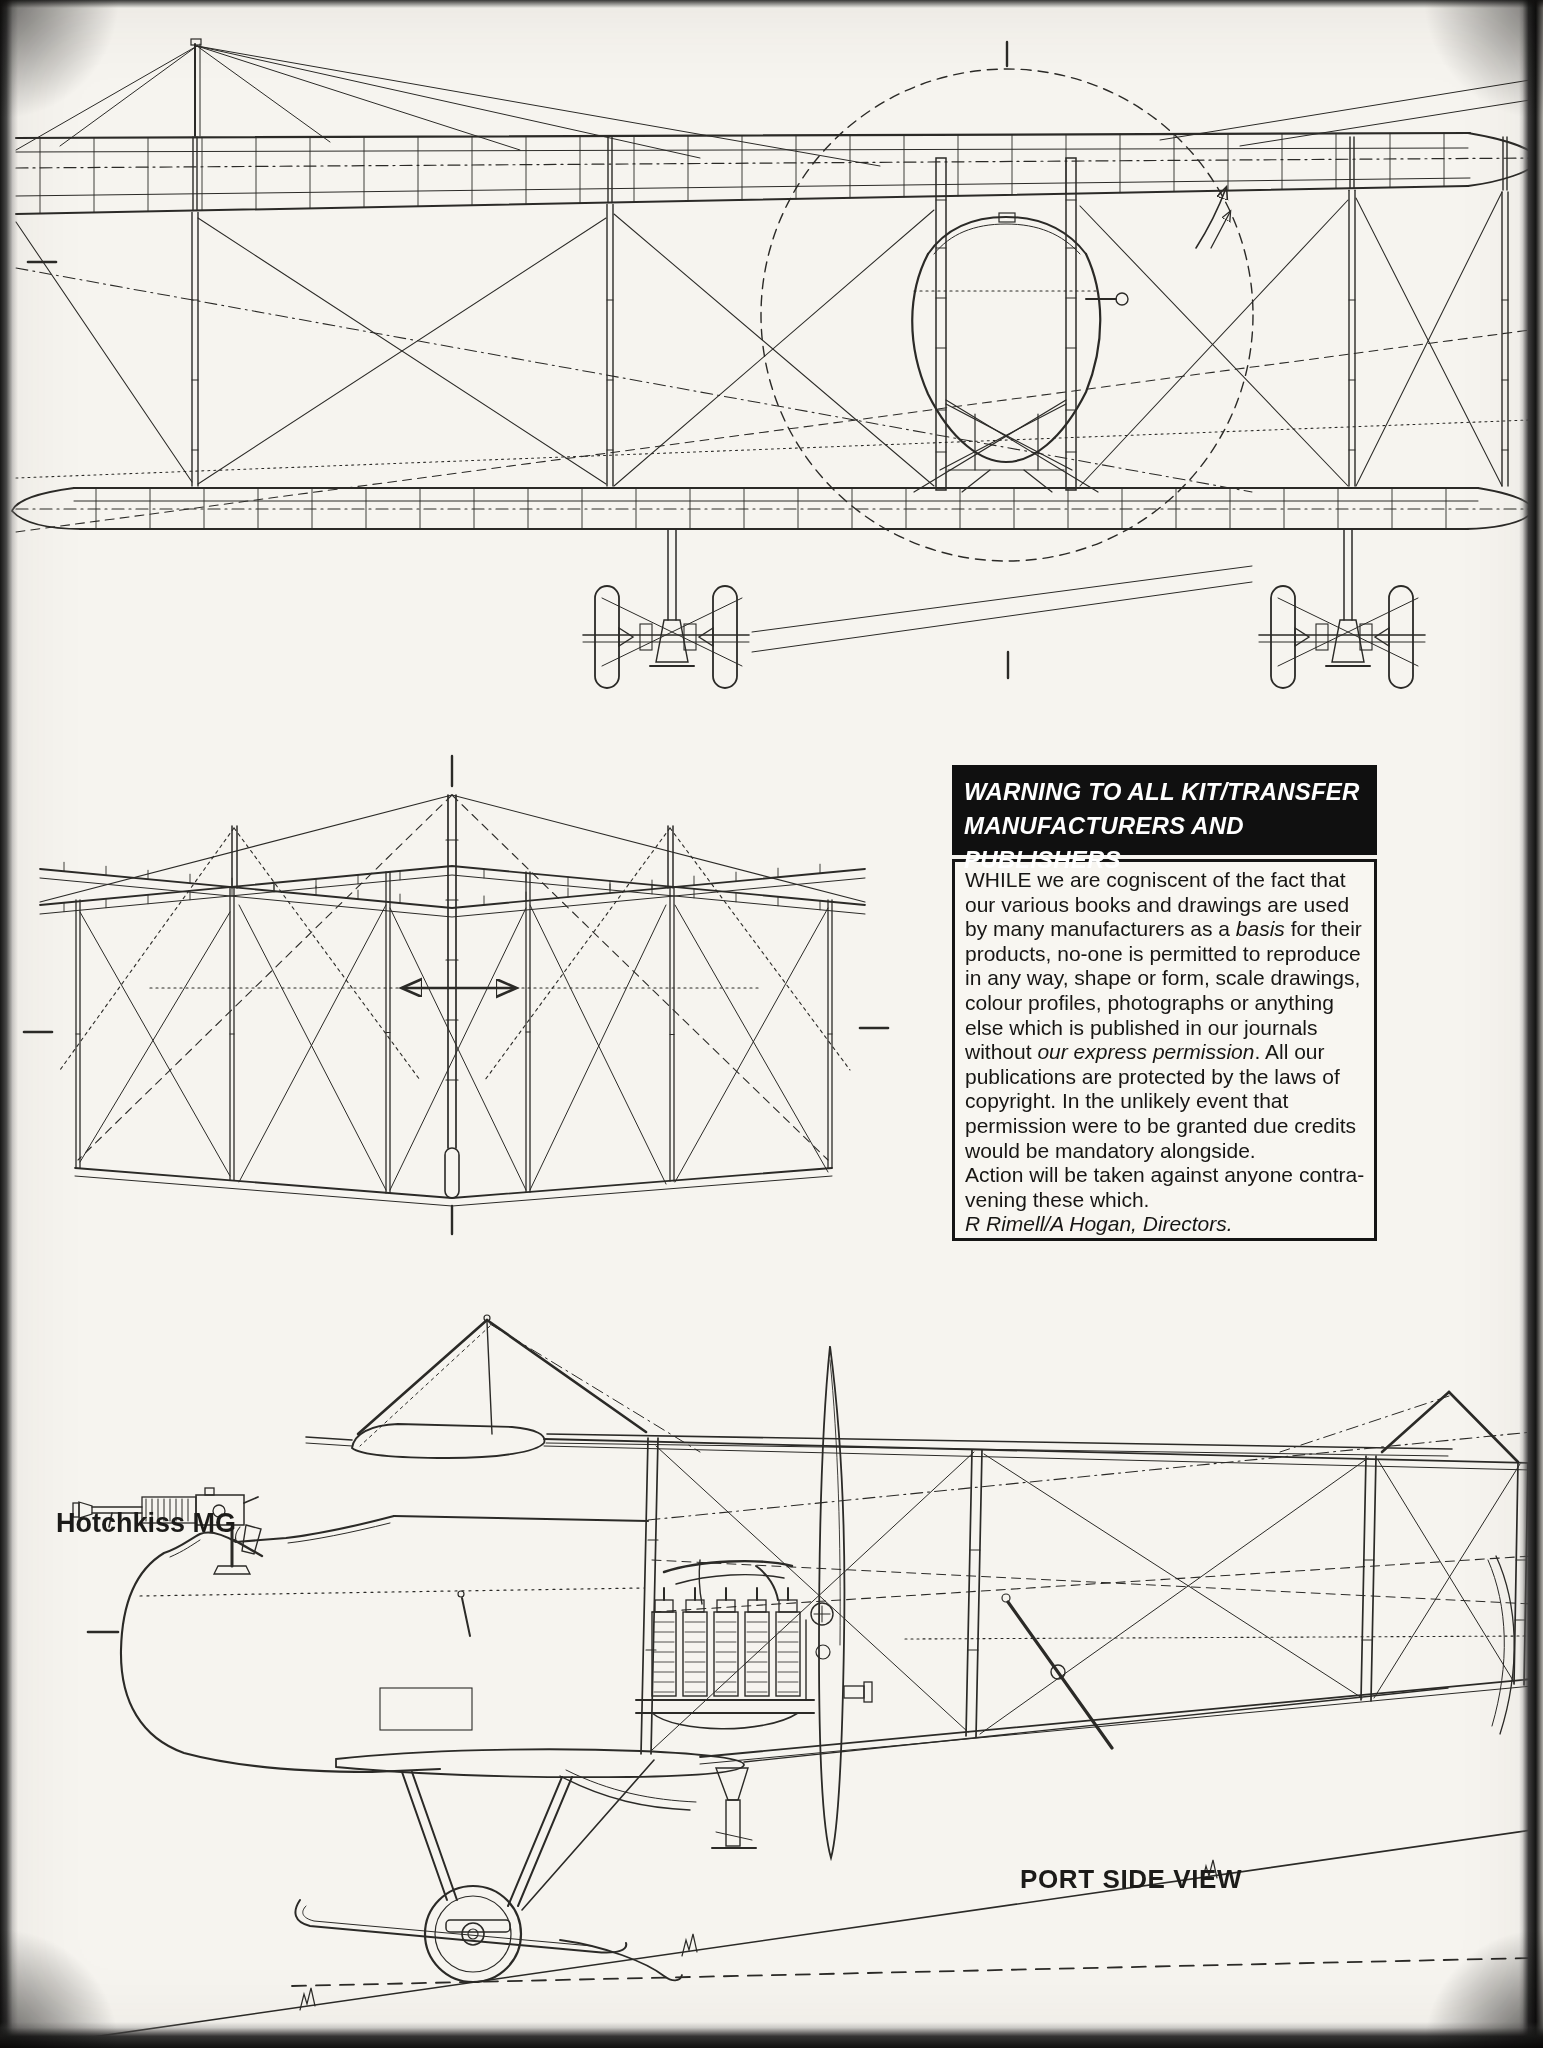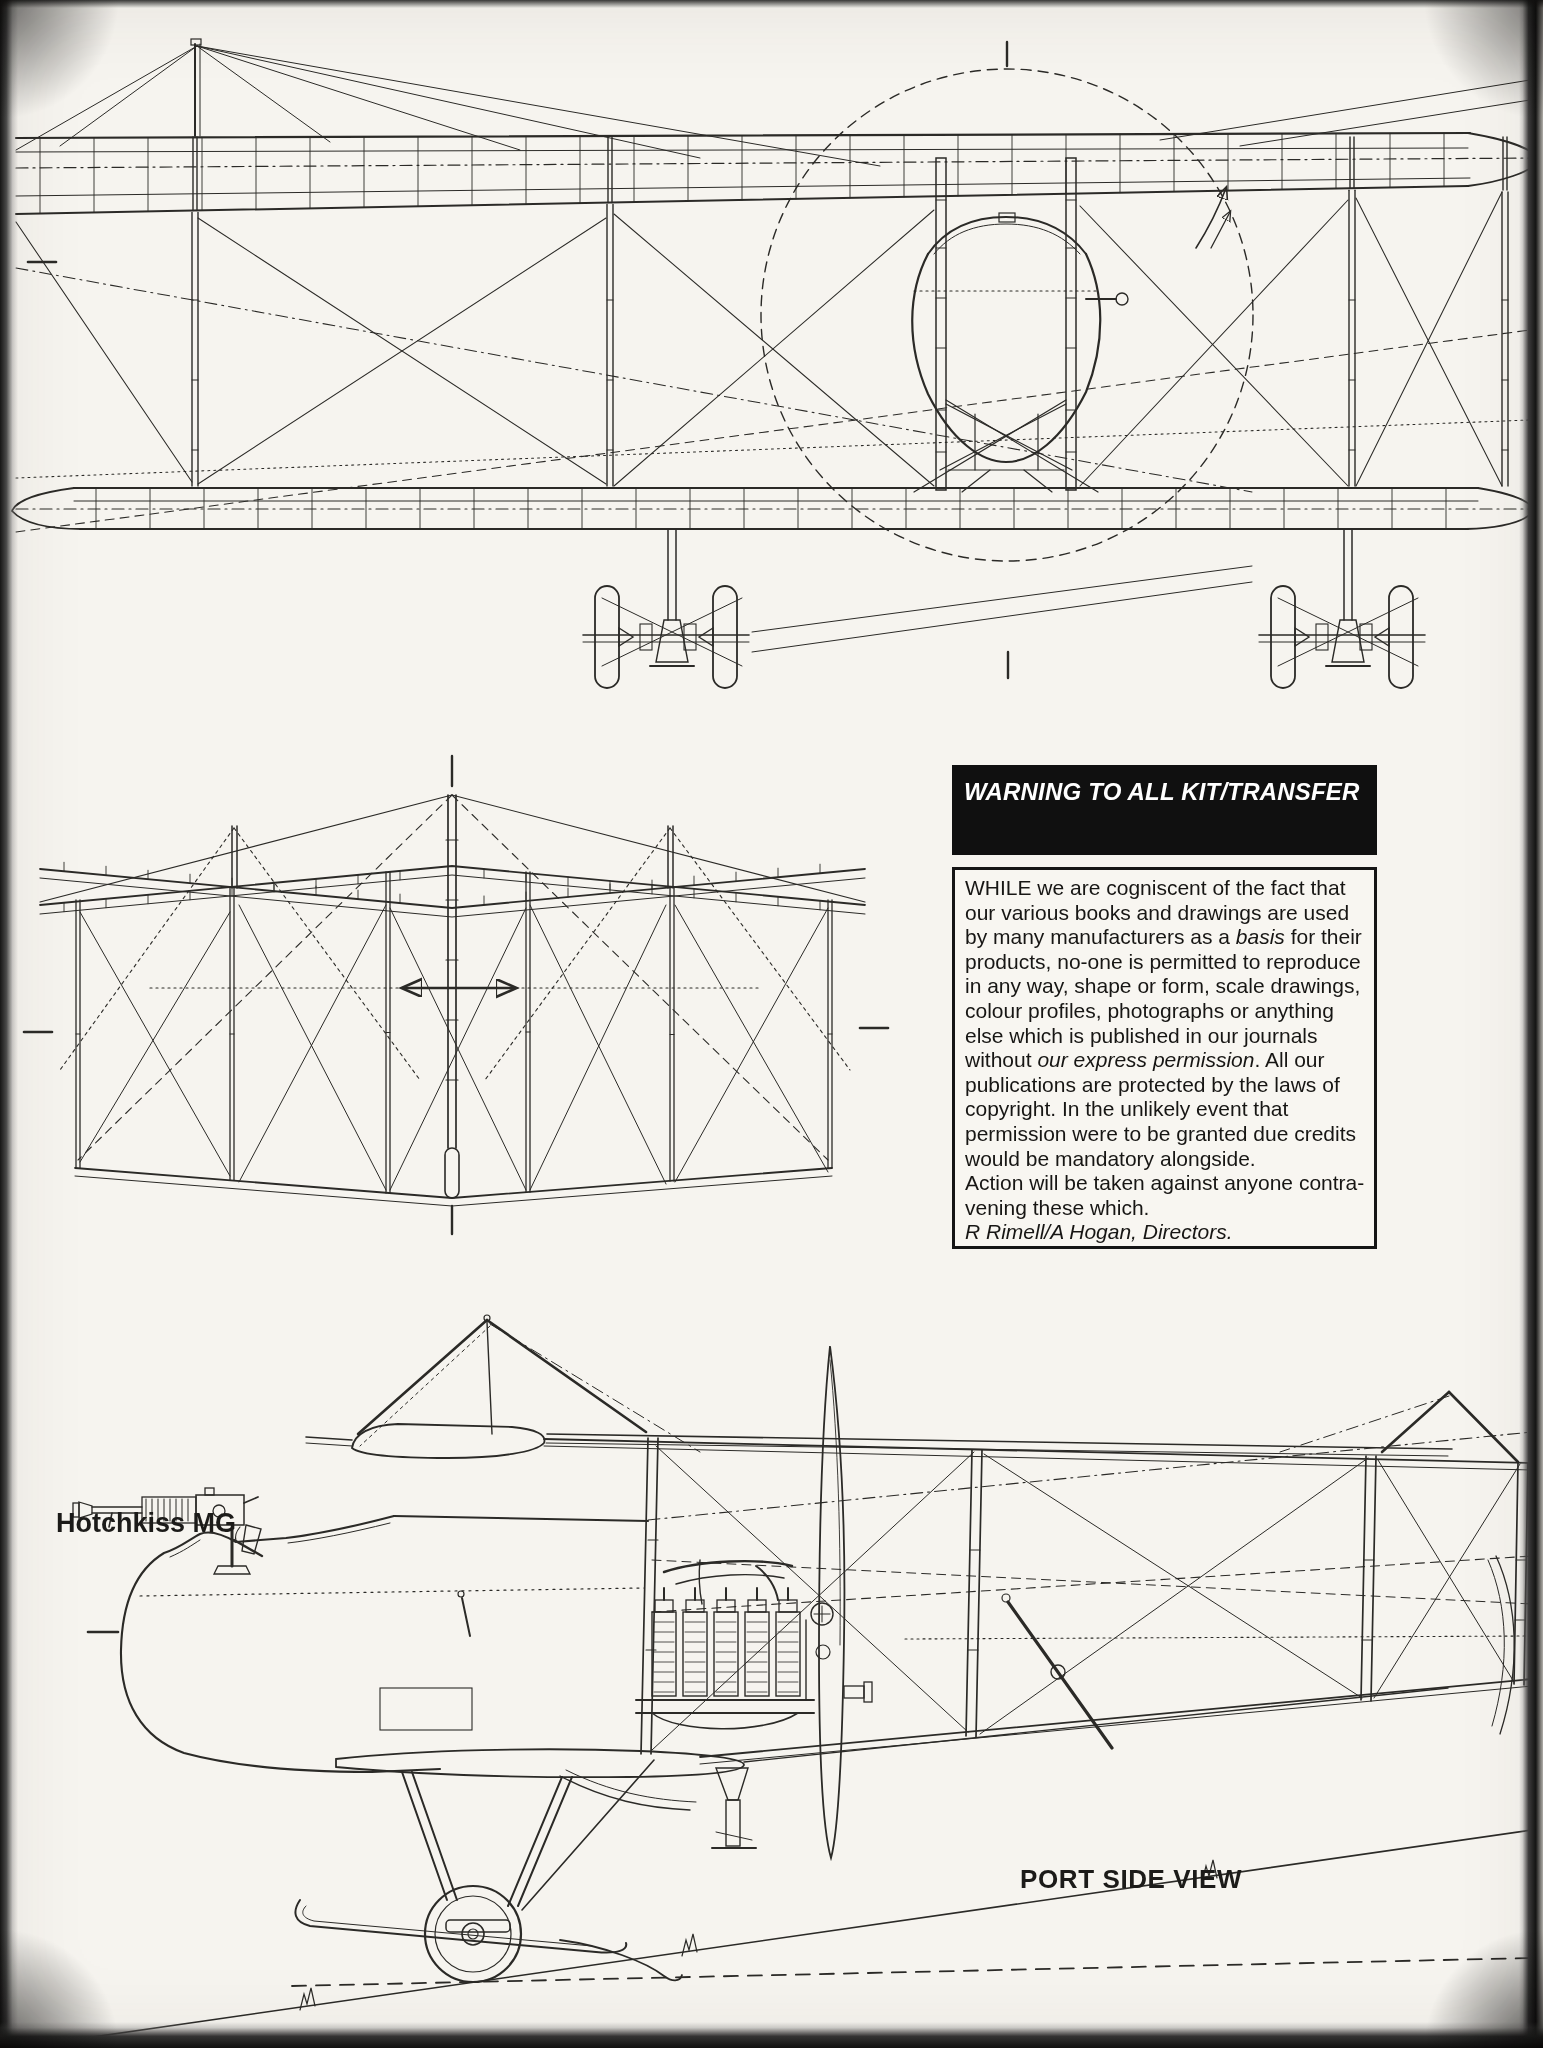--- a/index.html
+++ b/index.html
@@ -18,21 +18,21 @@
   #cap-hotchkiss{left:56px;top:1508px;font-size:27px;}
   #cap-port{left:1020px;top:1864px;font-size:26px;letter-spacing:.6px;}
   .warnbox{position:absolute;left:952px;top:765px;width:425px;}
   .warnhead{
     background:#101010;color:#ffffff;
     font-style:italic;font-weight:bold;font-size:24px;line-height:34px;
     padding:10px 12px 8px 12px;letter-spacing:.2px;
     box-sizing:border-box;height:90px;
   }
   .warnbody{
-    margin-top:12px;border:3px solid #151515;background:#f8f6f1;
+    margin-top:4px;border:3px solid #151515;background:#f8f6f1;
     box-sizing:border-box;height:382px;
     padding:6px 6px 4px 10px;
     font-size:21px;line-height:24.6px;color:#171614;
   }
   .wline{white-space:nowrap;}
   .it{font-style:italic;}
   
   .edge{position:absolute;pointer-events:none;}
   .edge-left{left:0;top:0;width:18px;height:100%;
     background:linear-gradient(90deg,#161616 0%,#4a4a4a 35%,rgba(130,130,130,.35) 70%,rgba(130,130,130,0) 100%);}
@@ -643,20 +643,21 @@
       </g>
     </g>
   </svg>
 
   <div class="caption" id="cap-hotchkiss">Hotchkiss MG</div>
   <div class="caption" id="cap-port">PORT SIDE VIEW</div>
 
   <div class="warnbox">
     <div class="warnhead">
       <div>WARNING TO ALL KIT/TRANSFER</div>
+      <div>MANUFACTURERS AND PUBLISHERS</div>
     </div>
     <div class="warnbody">
       <div class="wline"><span>WHILE we are cogniscent of the fact that</span></div>
       <div class="wline"><span>our various books and drawings are used</span></div>
       <div class="wline"><span>by many manufacturers as a </span><span class="it">basis</span><span> for their</span></div>
       <div class="wline"><span>products, no-one is permitted to reproduce</span></div>
       <div class="wline"><span>in any way, shape or form, scale drawings,</span></div>
       <div class="wline"><span>colour profiles, photographs or anything</span></div>
       <div class="wline"><span>else which is published in our journals</span></div>
       <div class="wline"><span>without </span><span class="it">our express permission</span><span>. All our</span></div>

